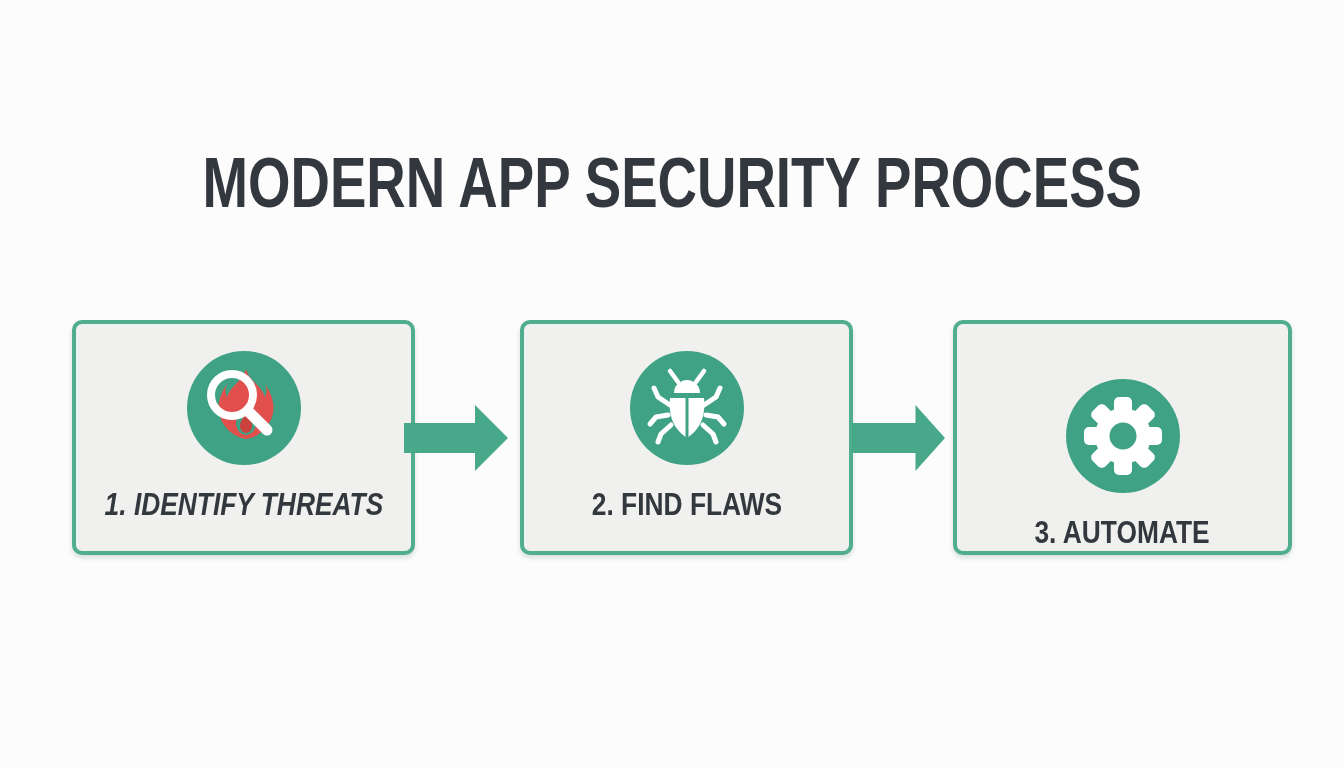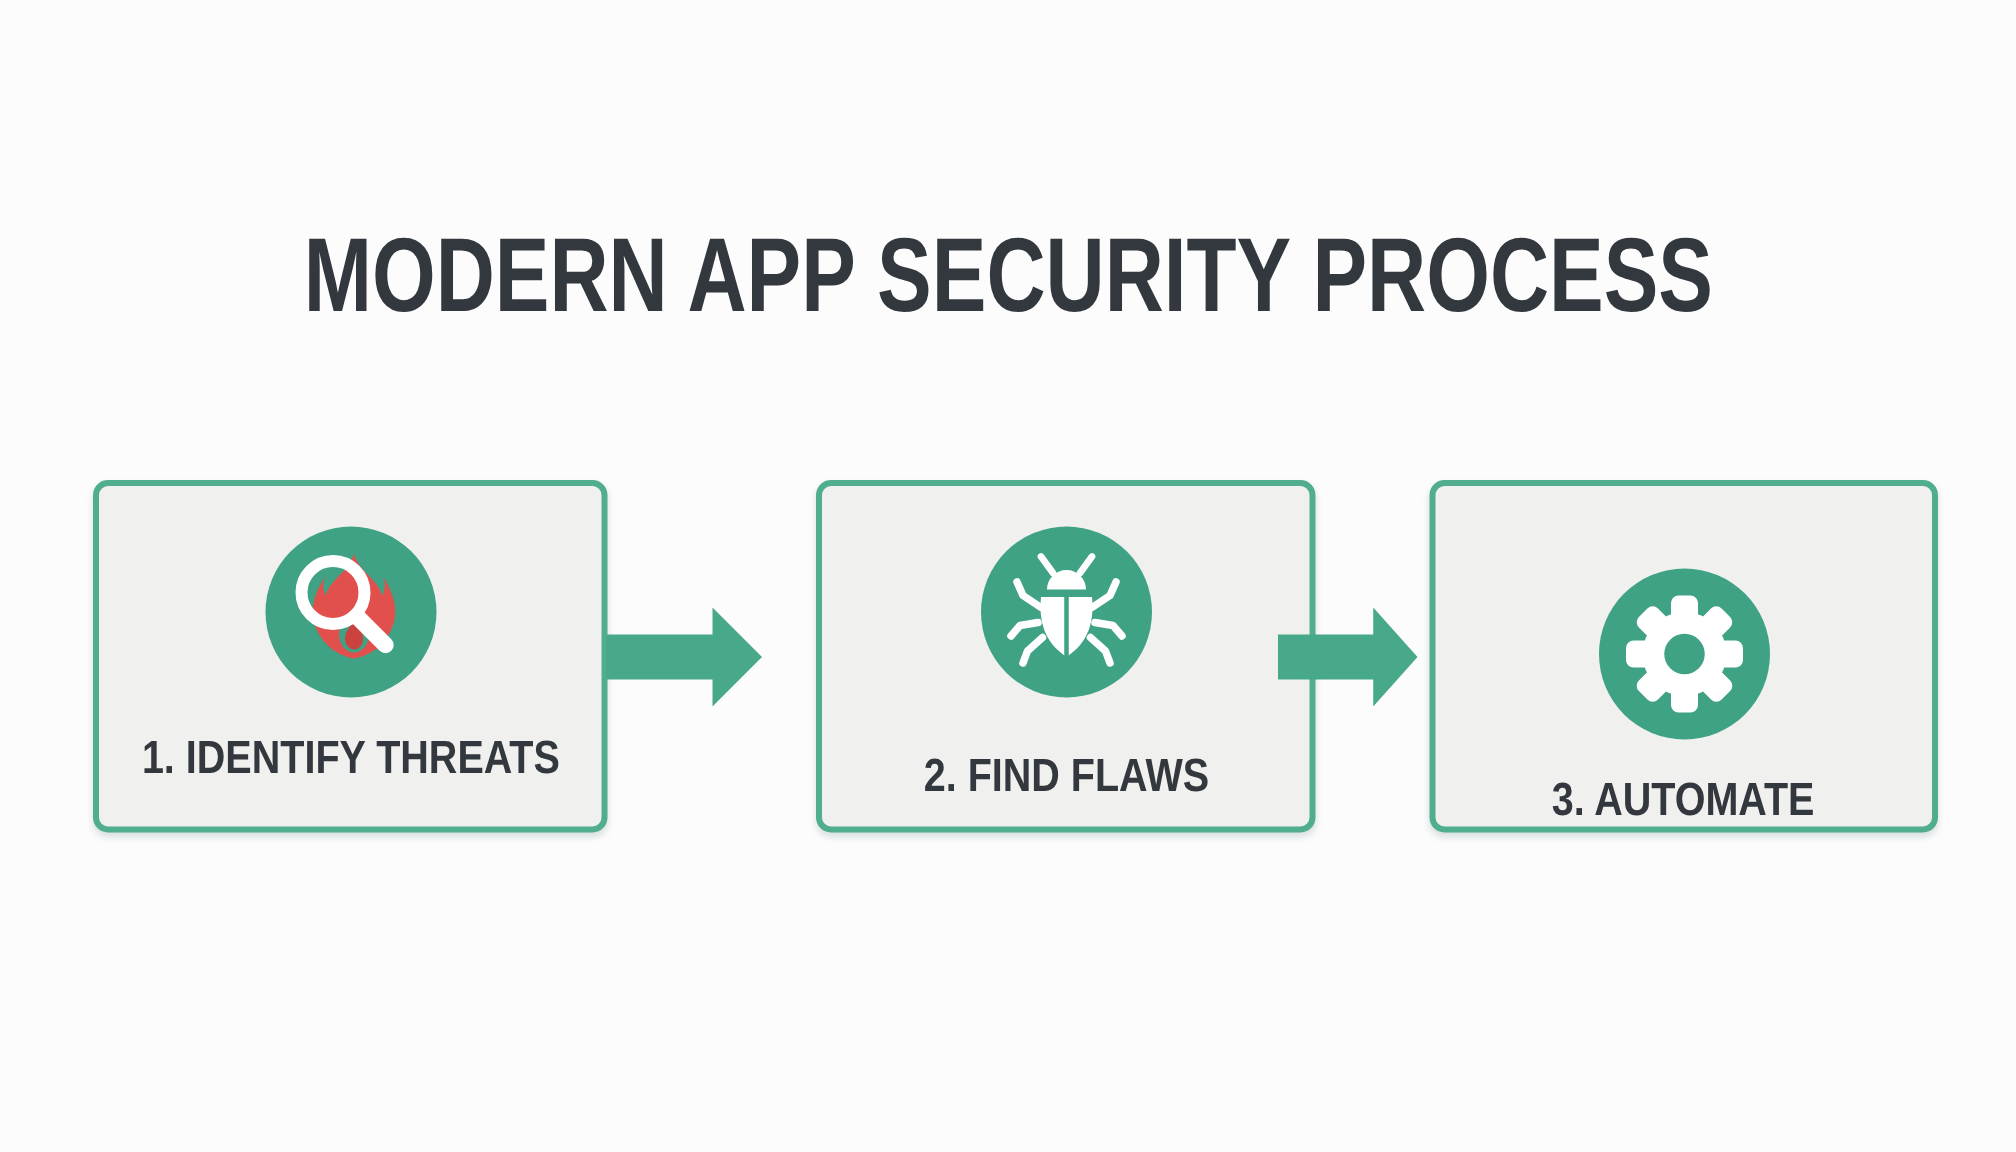--- a/index.html
+++ b/index.html
@@ -39,22 +39,22 @@
     height: 235px;
     box-sizing: border-box;
     background: var(--card-bg, #f0f0ee);
     border: 4px solid var(--green-border, #50ad8e);
     border-radius: 10px;
     box-shadow: 0 3px 5px rgba(50, 90, 75, 0.18);
     display: flex;
     flex-direction: column;
     align-items: center;
   }
-  .card-1 { left: 62px;  width: 343px; }
-  .card-2 { left: 544px; width: 333px; gap: 12px; }
+  .card-1 { left: 72px;  width: 343px; font-style: italic; }
+  .card-2 { left: 520px; width: 333px; }
   .card-3 { left: 953px; width: 339px; justify-content: flex-end; }
   .icon-circle {
     width: 114px;
     height: 114px;
     margin-top: 27px;
     border-radius: 50%;
     background: var(--green-circle, #3fa284);
     display: flex;
     align-items: center;
     justify-content: center;

